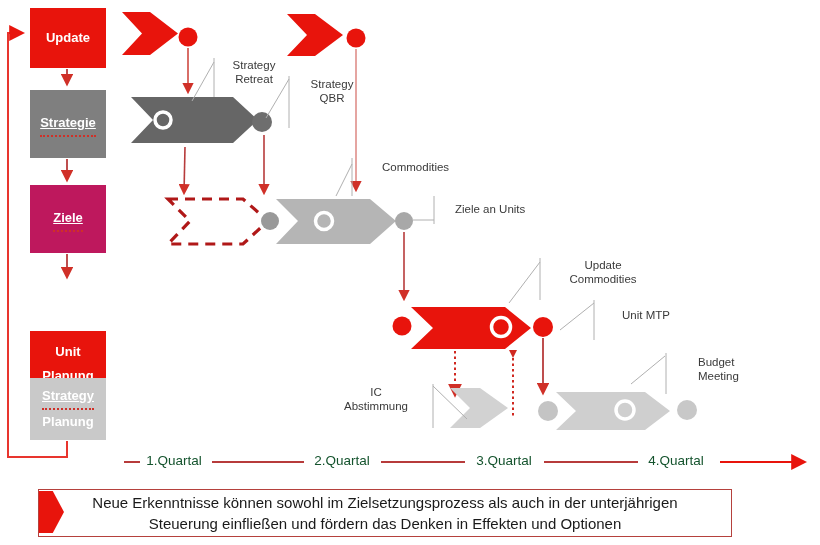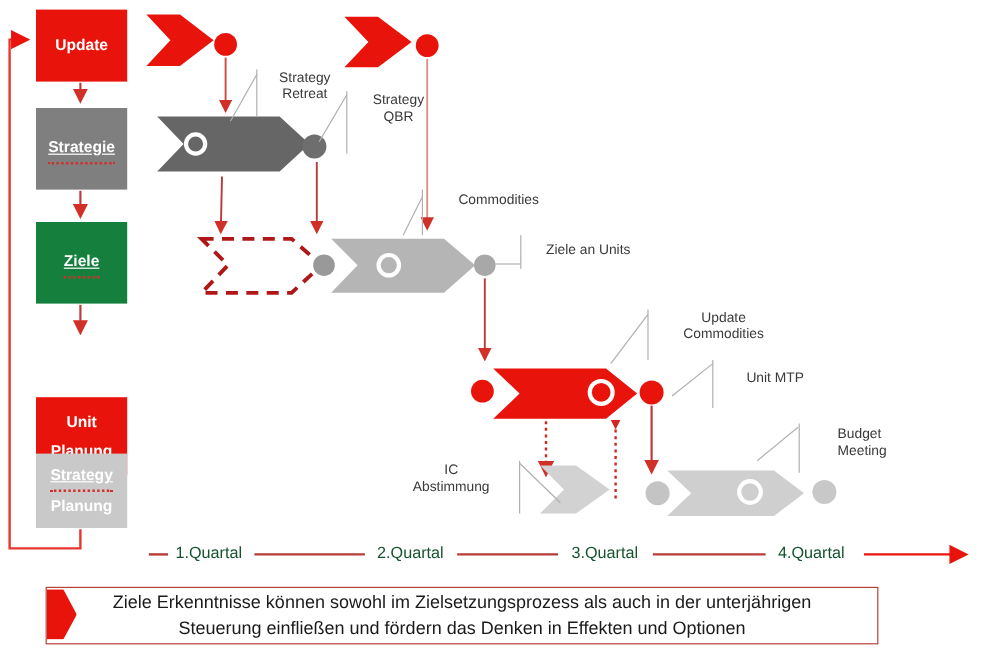--- a/index.html
+++ b/index.html
@@ -9,21 +9,21 @@
   }
   #diagram-svg{position:absolute;left:0;top:0;z-index:1;}
   
   .sbox{
     position:absolute;left:30px;width:76px;z-index:2;
     display:flex;flex-direction:column;align-items:center;justify-content:center;
     color:#ffffff;font-weight:bold;font-size:13px;text-align:center;line-height:24px;
   }
   .sbox.red{background:#e8140c;}
   .sbox.gray1{background:#7f7f7f;}
-  .sbox.gray2{background:#15803d;}
+  .sbox.gray2{background:#be185d;}
   .sbox.gray3{background:#c9c9c9;}
   .squiggle{
     text-decoration:underline;
     border-bottom:2px dotted #d03028;
     padding-bottom:0px;
   }
   
   .evlabel{
     position:absolute;z-index:2;font-size:11.5px;line-height:14px;color:#3a3a3a;
     text-align:center;white-space:nowrap;
@@ -212,17 +212,17 @@
     <div>Meeting</div>
   </div>
 
   <div class="qlabel" style="left:142px;width:64px;">1.Quartal</div>
   <div class="qlabel" style="left:310px;width:64px;">2.Quartal</div>
   <div class="qlabel" style="left:471px;width:66px;">3.Quartal</div>
   <div class="qlabel" style="left:642px;width:68px;">4.Quartal</div>
 
   <div id="banner">
     <div id="banner-pennant"></div>
-    <div class="bline">Ziele Erkenntnisse können sowohl im Zielsetzungsprozess als auch in der unterjährigen</div>
+    <div class="bline">Neue Erkenntnisse können sowohl im Zielsetzungsprozess als auch in der unterjährigen</div>
     <div class="bline">Steuerung einfließen und fördern das Denken in Effekten und Optionen</div>
   </div>
 
 </div>
 
 </body></html>

